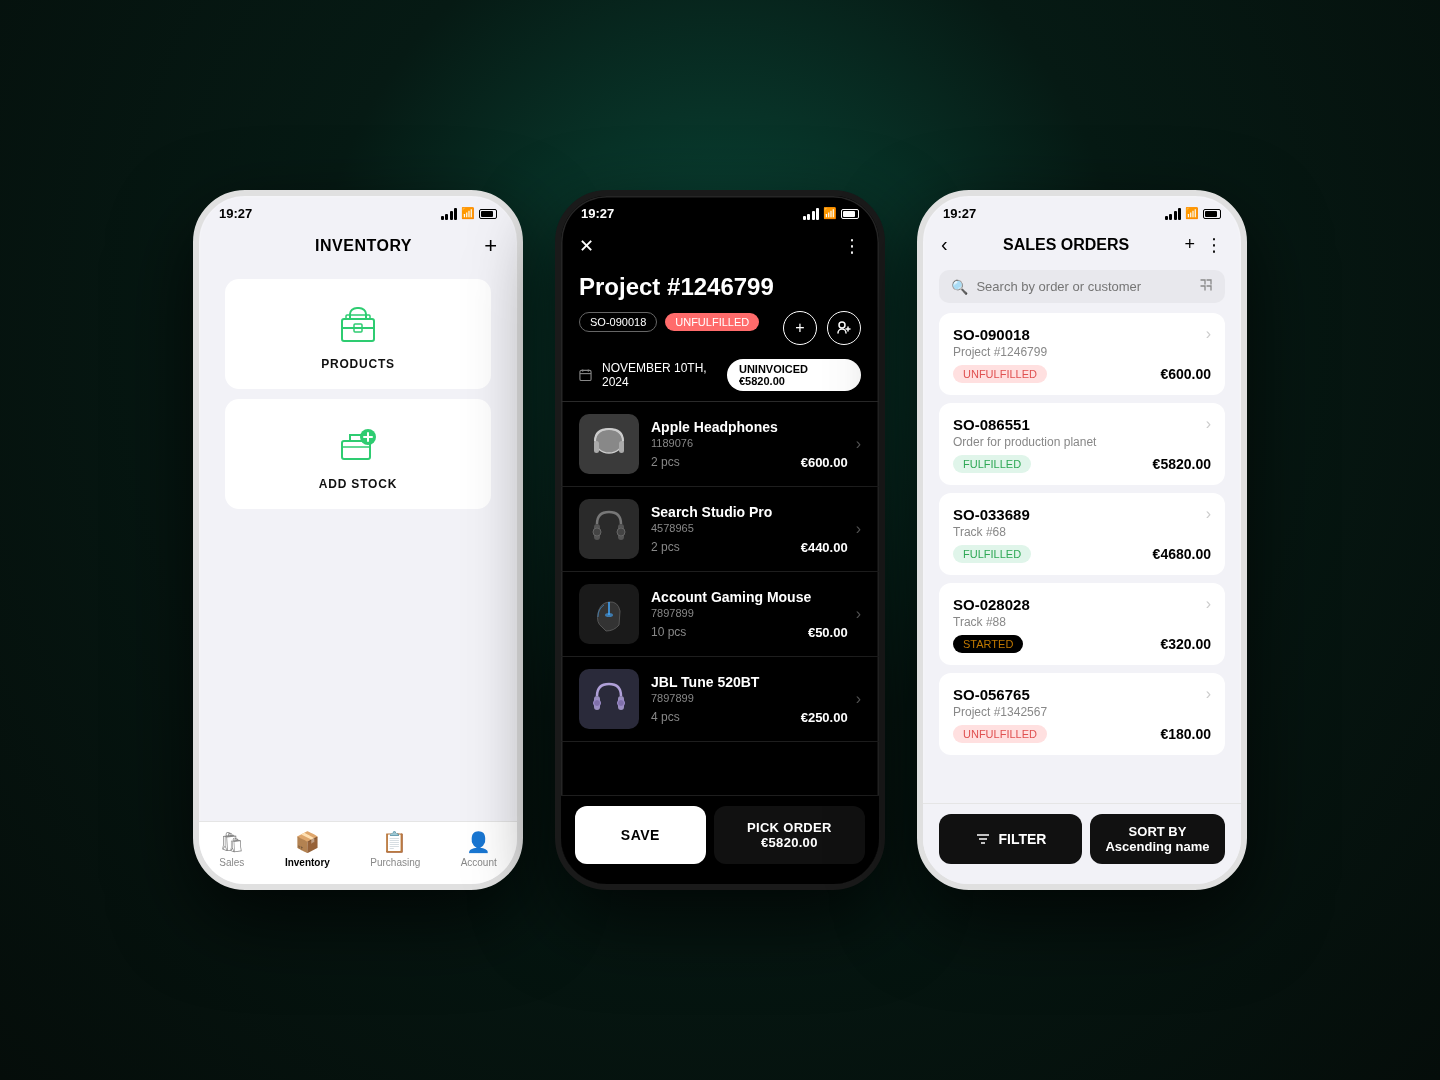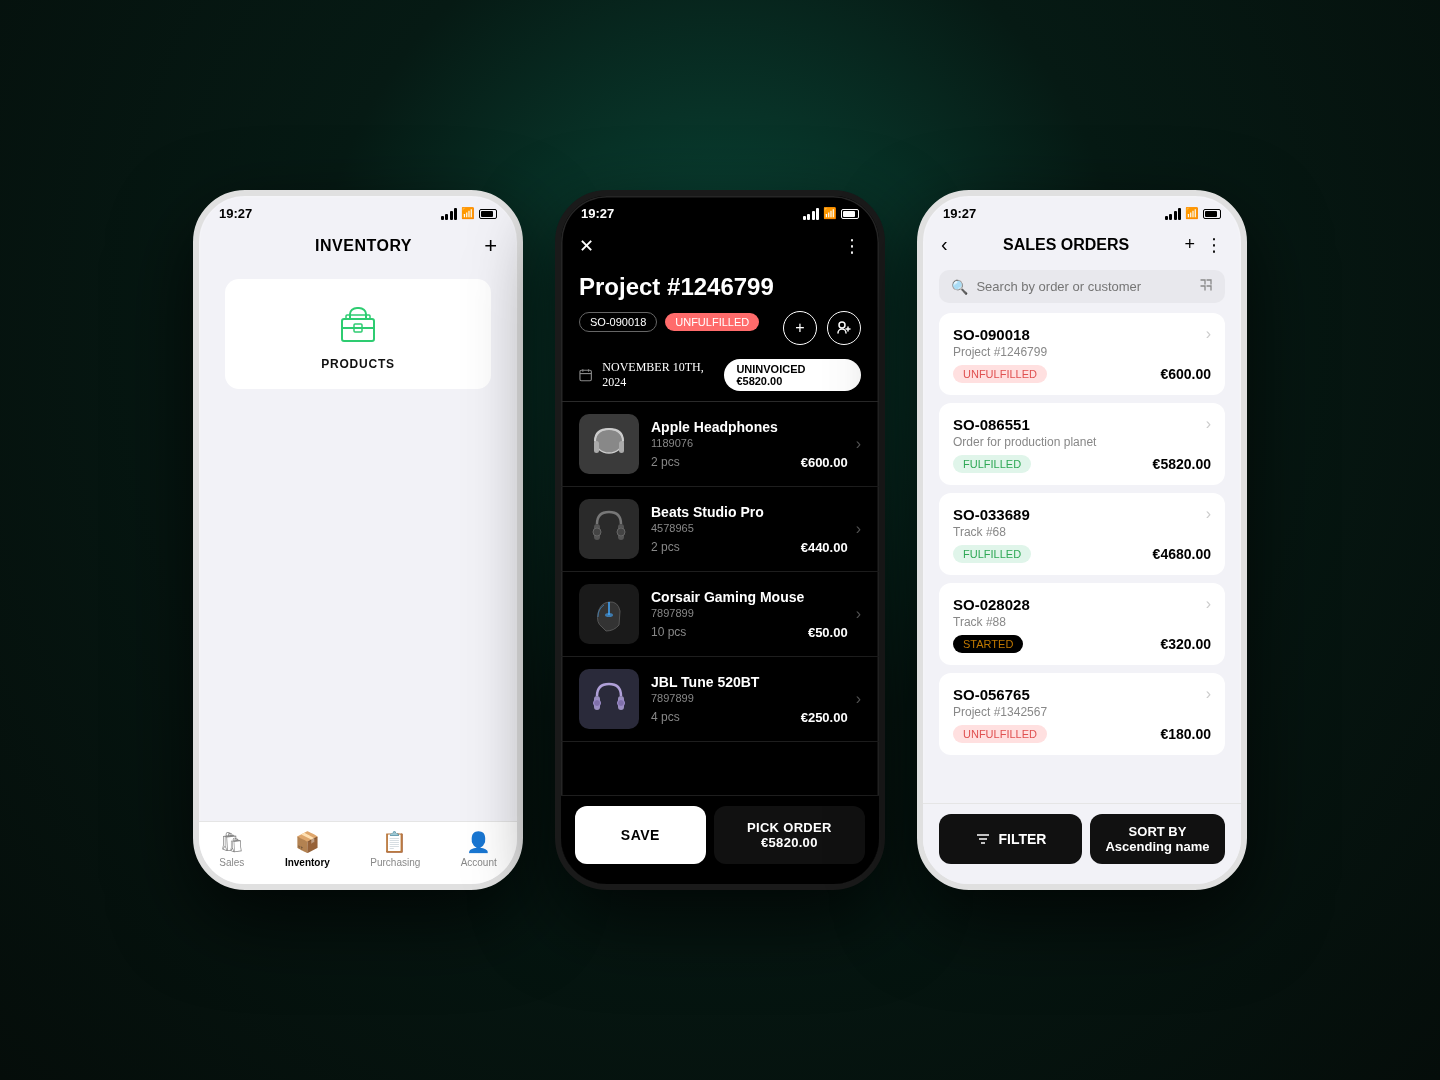--- a/index.html
+++ b/index.html
@@ -225,21 +225,20 @@
       justify-content: space-between;
       padding: 6px 18px 10px;
       border-bottom: 1px solid #2a2a2a;
     }
     .p2-date {
       color: #fff;
       font-size: 12px;
       display: flex;
       align-items: center;
       gap: 10px;
-      font-family: Liberation Serif, serif;
     }
     .uninvoiced-badge {
       background: #fff;
       color: #000;
       border-radius: 20px;
       padding: 4px 12px;
       font-size: 11px;
       font-weight: 600;
     }
 
@@ -469,20 +468,33 @@
           <line x1="8" y1="29" x2="40" y2="29" stroke="#2ecc71" stroke-width="2"></line>
           <rect x="20" y="25" width="8" height="8" rx="1" stroke="#2ecc71" stroke-width="1.5" fill="none"></rect>
 
           <rect x="12" y="16" width="24" height="4" rx="1" stroke="#2ecc71" stroke-width="1.5" fill="none"></rect>
         </svg>
       </div>
       <span class="menu-card-label">PRODUCTS</span>
     </div>
 
 
+    <div class="menu-card">
+      <div class="menu-card-icon">
+        <svg class="addstock-svg" viewBox="0 0 48 48" fill="none" xmlns="http://www.w3.org/2000/svg">
+          <rect x="8" y="22" width="28" height="18" rx="2" stroke="#2ecc71" stroke-width="2" fill="none"></rect>
+          <path d="M8 28 L36 28" stroke="#2ecc71" stroke-width="1.5"></path>
+          <path d="M16 22 L16 16 L30 16 L30 22" stroke="#2ecc71" stroke-width="2" fill="none"></path>
+          <circle cx="34" cy="18" r="8" fill="#2ecc71"></circle>
+          <line x1="34" y1="14" x2="34" y2="22" stroke="#fff" stroke-width="2" stroke-linecap="round"></line>
+          <line x1="30" y1="18" x2="38" y2="18" stroke="#fff" stroke-width="2" stroke-linecap="round"></line>
+        </svg>
+      </div>
+      <span class="menu-card-label">ADD STOCK</span>
+    </div>
 
   </div>
 
   <div class="tab-bar">
     <div class="tab-item">
       <span class="tab-icon">🛍</span>
       <span class="tab-label">Sales</span>
     </div>
     <div class="tab-item">
       <span class="tab-icon-active">📦</span>
@@ -581,41 +593,41 @@
       <div class="p2-item-img" style="background:#2a2a2a;">
         <svg width="50" height="50" viewBox="0 0 50 50" fill="none">
           <rect x="10" y="20" width="6" height="16" rx="3" fill="#555"></rect>
           <rect x="34" y="20" width="6" height="16" rx="3" fill="#555"></rect>
           <path d="M13 20 Q13 8 25 8 Q37 8 37 20" stroke="#777" stroke-width="2.5" fill="none"></path>
           <circle cx="13" cy="28" r="4" fill="#444" stroke="#666" stroke-width="1"></circle>
           <circle cx="37" cy="28" r="4" fill="#444" stroke="#666" stroke-width="1"></circle>
         </svg>
       </div>
       <div class="p2-item-info">
-        <div class="p2-item-name">Beats Studio Pro</div>
+        <div class="p2-item-name">Search Studio Pro</div>
         <div class="p2-item-sku">4578965</div>
         <div class="p2-item-bottom">
           <span class="p2-item-qty">2 pcs</span>
           <span class="p2-item-price">€440.00</span>
         </div>
       </div>
       <span class="p2-item-chevron">›</span>
     </div>
 
     <div class="p2-item">
       <div class="p2-item-img" style="background:#1a1a1a;">
         <svg width="50" height="50" viewBox="0 0 50 50" fill="none">
           <path d="M18 38 Q12 34 14 24 Q16 14 25 13 Q34 12 36 22 L35 36 Q30 42 22 42 Z" fill="#333" stroke="#555" stroke-width="1"></path>
           <line x1="25" y1="13" x2="25" y2="26" stroke="#4af" stroke-width="1.5"></line>
           <ellipse cx="25" cy="26" rx="4" ry="2" fill="#4af" opacity="0.6"></ellipse>
           <path d="M20 16 Q14 20 14 28" stroke="#4af" stroke-width="1" fill="none" opacity="0.5"></path>
         </svg>
       </div>
       <div class="p2-item-info">
-        <div class="p2-item-name">Corsair Gaming Mouse</div>
+        <div class="p2-item-name">Account Gaming Mouse</div>
         <div class="p2-item-sku">7897899</div>
         <div class="p2-item-bottom">
           <span class="p2-item-qty">10 pcs</span>
           <span class="p2-item-price">€50.00</span>
         </div>
       </div>
       <span class="p2-item-chevron">›</span>
     </div>
 
     <div class="p2-item">

